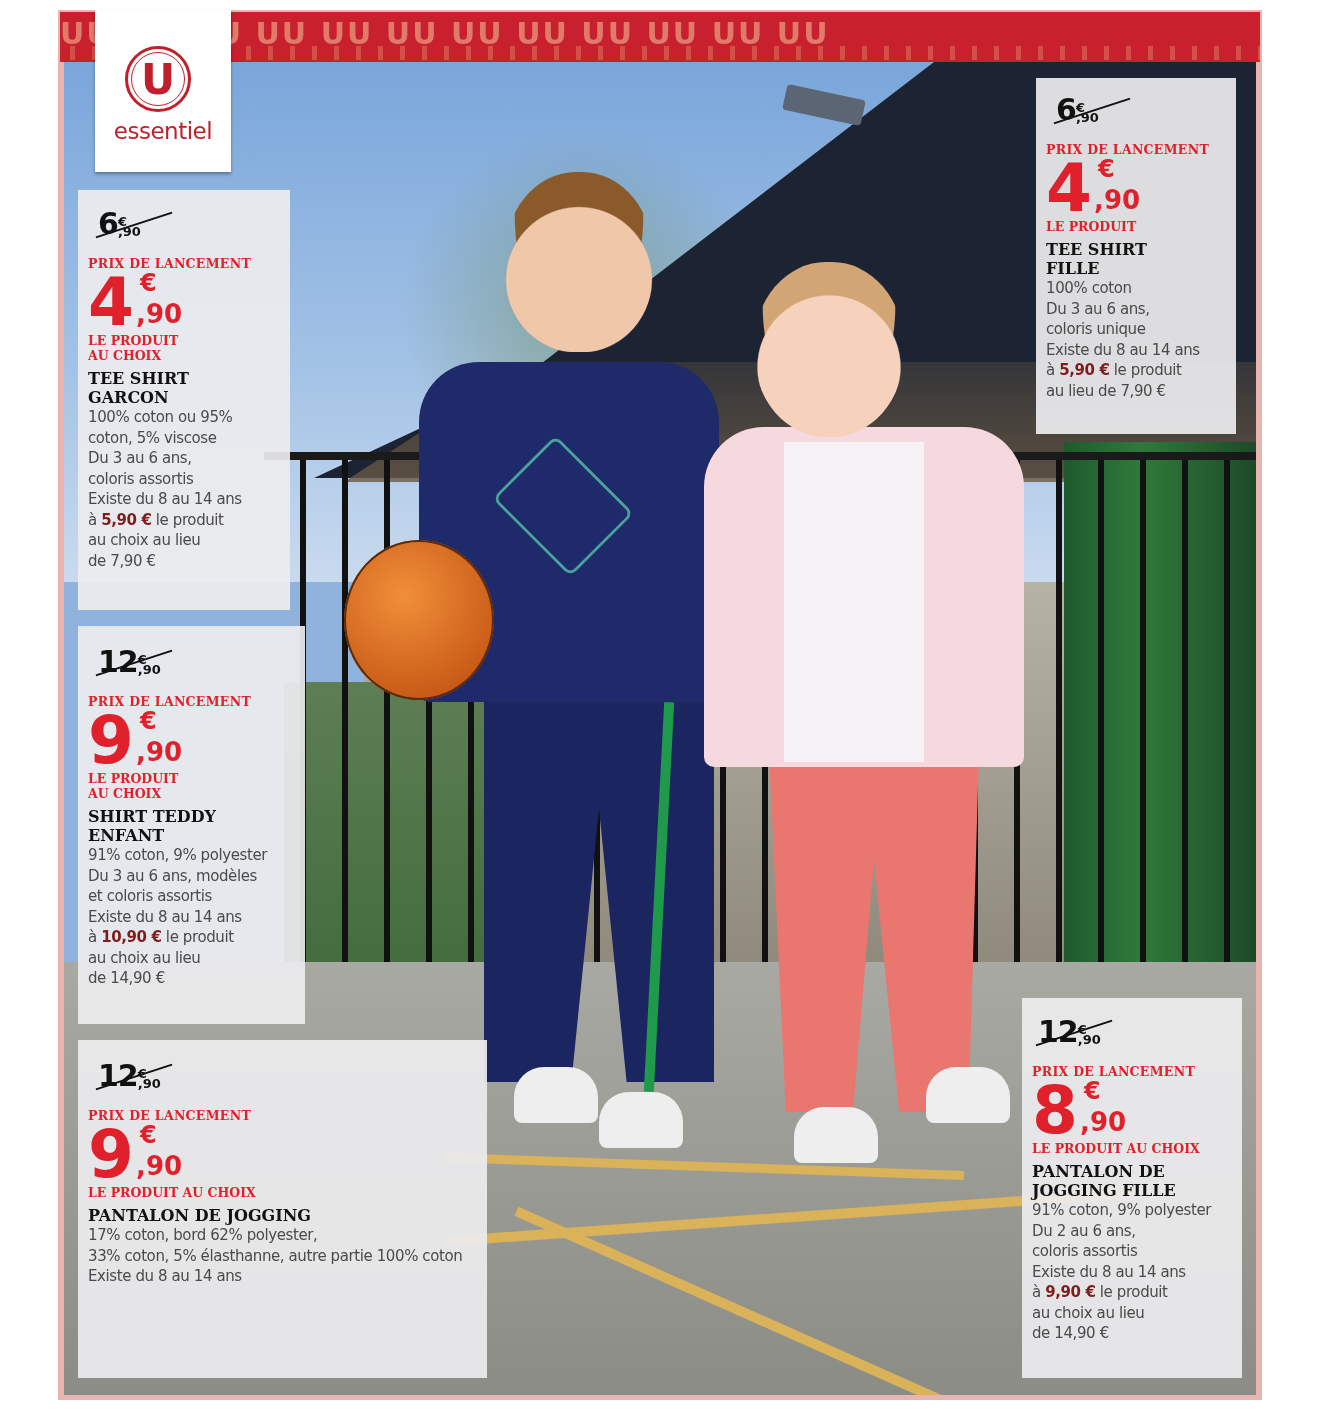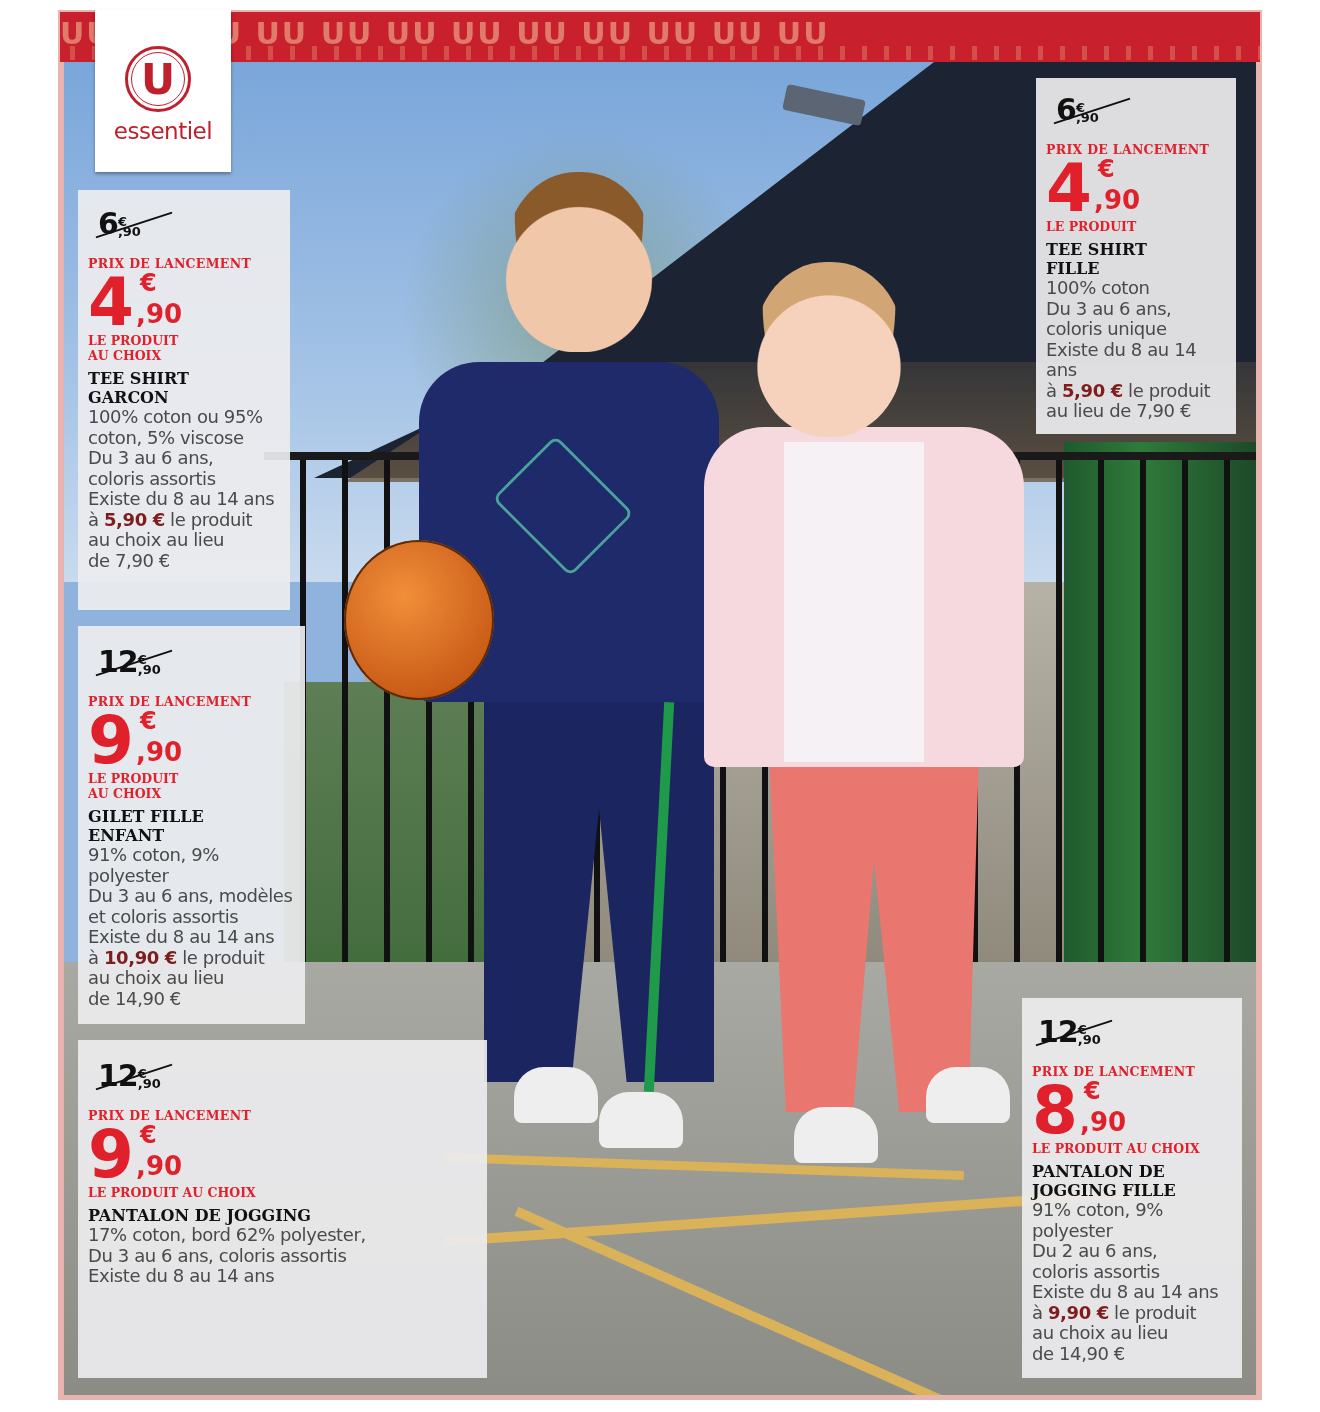--- a/index.html
+++ b/index.html
@@ -69,21 +69,21 @@
     .old-price .cents { font-size: 13px; letter-spacing: 0; vertical-align: -2px; }
     .old-price .euro { font-size: 13px; position: absolute; top: -2px; }
     .old-price::after { content: ""; position: absolute; left: -4px; top: 16px; width: 80px; height: 2px; background: #111; transform: rotate(-18deg); }
     .launch { color: #e0202a; font-weight: bold; font-size: 12.5px; letter-spacing: .3px; margin-top: 8px; line-height: 15px; }
     .big-price { position: relative; color: #e0202a; font-family: "DejaVu Sans", sans-serif; font-weight: bold; height: 62px; }
     .big-price .units { font-size: 66px; line-height: 64px; letter-spacing: -2px; }
     .big-price .euro { position: absolute; left: 52px; top: 0; font-size: 24px; line-height: 24px; }
     .big-price .cents { position: absolute; left: 48px; top: 30px; font-size: 26px; line-height: 26px; }
     .unit-label { color: #e0202a; font-weight: bold; font-size: 12.5px; line-height: 15px; }
     .name { font-weight: bold; font-size: 16px; line-height: 19px; margin-top: 6px; color: #111; }
-    .desc { font-family: "DejaVu Sans", sans-serif; font-size: 18px; line-height: 20.5px; color: #4a4a4a; letter-spacing: -0.4px; }
+    .desc { font-family: "DejaVu Sans", sans-serif; font-size: 15px; line-height: 20.5px; color: #4a4a4a; letter-spacing: -0.4px; }
     .desc b { color: #7f1d1d; }
 
     .logo-box { position: absolute; left: 95px; top: 10px; width: 136px; height: 162px; background: #ffffff; box-shadow: 0 2px 3px rgba(0,0,0,.35); }
     .logo-circle { position: absolute; left: 30px; top: 36px; width: 66px; height: 66px; border-radius: 50%; border: 3px solid #c0202c; box-sizing: border-box; }
     .logo-circle::before { content: ""; position: absolute; left: 3px; top: 3px; right: 3px; bottom: 3px; border-radius: 50%; border: 1.5px solid #c0202c; }
     .logo-u { position: absolute; left: 0; top: 2px; width: 60px; text-align: center; color: #c0202c; font-family: "DejaVu Sans", sans-serif; font-weight: bold; font-size: 42px; line-height: 58px; }
     .logo-text { position: absolute; left: 0; top: 108px; width: 136px; text-align: center; color: #c0202c; font-family: "DejaVu Sans", sans-serif; font-size: 23px; letter-spacing: -0.5px; }
   </style>
 </head>
 <body>
@@ -160,21 +160,21 @@
 <div class="card" style="left:78px;top:626px;width:227px;height:398px;">
   <div class="old-price" style="margin-left:10px;margin-top:12px;">
     <span>12</span><span class="euro">€</span><span class="cents">,90</span>
   </div>
   <div class="launch">PRIX DE LANCEMENT</div>
   <div class="big-price">
     <span class="units">9</span><span class="euro">€</span><span class="cents">,90</span>
   </div>
   <div class="unit-label">LE PRODUIT</div>
   <div class="unit-label">AU CHOIX</div>
-  <div class="name"><span>GILET FILLE</span><br><span>ENFANT</span></div>
+  <div class="name"><span>SHIRT TEDDY</span><br><span>ENFANT</span></div>
   <div class="desc">
     <div>91% coton, 9% polyester</div>
       <div>Du 3 au 6 ans, modèles</div>
       <div>et coloris assortis</div>
       <div>Existe du 8 au 14 ans</div>
     <div><span>à</span> <b>10,90 €</b> <span>le produit</span></div>
     <div>au choix au lieu</div>
       <div>de 14,90 €</div>
   </div>
 </div>
@@ -184,21 +184,21 @@
     <span>12</span><span class="euro">€</span><span class="cents">,90</span>
   </div>
   <div class="launch">PRIX DE LANCEMENT</div>
   <div class="big-price">
     <span class="units">9</span><span class="euro">€</span><span class="cents">,90</span>
   </div>
   <div class="unit-label">LE PRODUIT AU CHOIX</div>
   <div class="name">PANTALON DE JOGGING</div>
   <div class="desc">
       <div>17% coton, bord 62% polyester,</div>
-      <div>Du 3 au 6 ans, coloris assortis</div>
+      <div>33% coton, 5% élasthanne, autre partie 100% coton</div>
       <div>Existe du 8 au 14 ans</div>
   </div>
 </div>
 
 <div class="card" style="left:1036px;top:78px;width:200px;height:356px;">
   <div class="old-price" style="margin-left:10px;margin-top:8px;">
     <span>6</span><span class="euro">€</span><span class="cents">,90</span>
   </div>
   <div class="launch">PRIX DE LANCEMENT</div>
   <div class="big-price">

